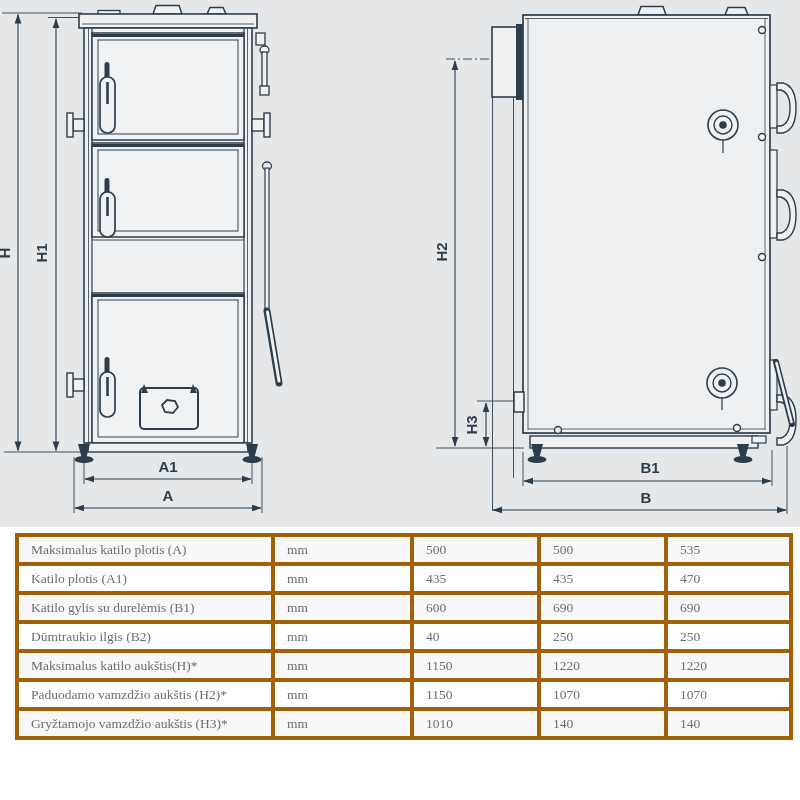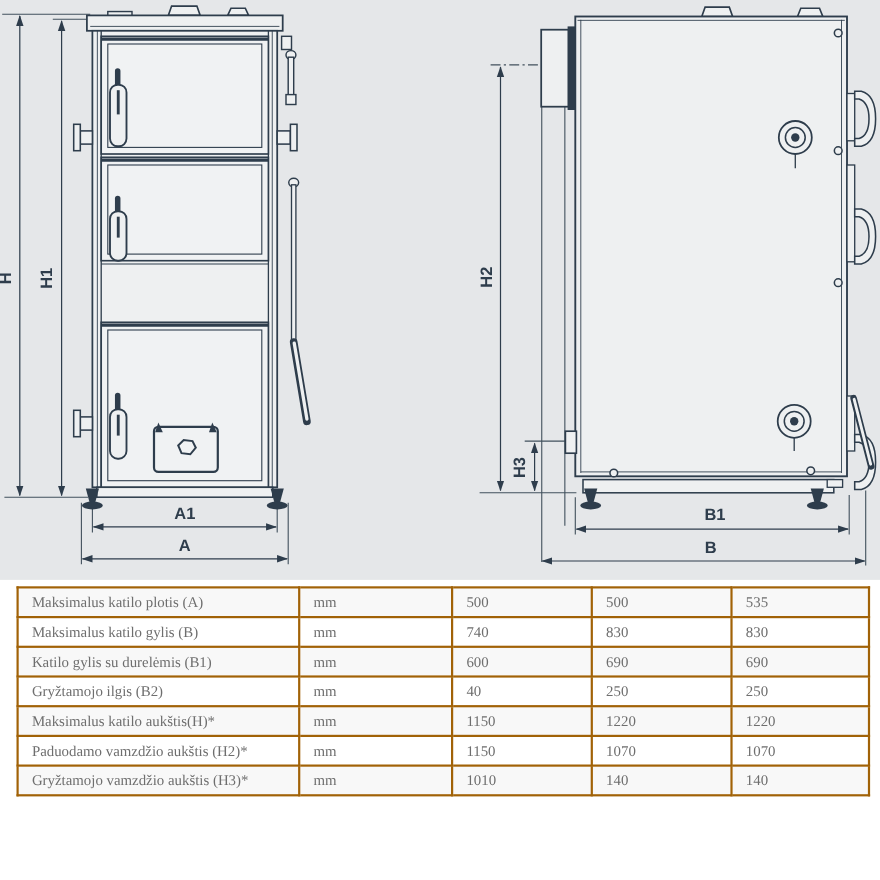--- a/index.html
+++ b/index.html
@@ -4,21 +4,21 @@
 <style>
   html,body{margin:0;padding:0;background:#ffffff;}
   body{width:800px;height:800px;overflow:hidden;position:relative;
        font-family:"Liberation Sans",sans-serif;}
   .drawing{position:absolute;left:0;top:0;width:800px;height:527px;background:#e5e7e9;}
   .drawing svg{display:block;}
   .dim-label{font-family:"Liberation Sans",sans-serif;font-weight:bold;font-size:15px;fill:#2e3d4c;}
   .spec-wrap{position:absolute;left:15px;top:533px;width:774px;}
   table.spec{border-collapse:collapse;width:774px;table-layout:fixed;
              font-family:"Liberation Serif",serif;font-size:13.5px;color:#6e6e6e;}
-  table.spec td{border:2px solid #a16207;padding:0 12px;height:25px;line-height:25px;
+  table.spec td{border:4px solid #a16207;padding:0 12px;height:25px;line-height:25px;
                 overflow:hidden;white-space:nowrap;background:#ffffff;}
   table.spec tr:nth-child(odd) td{background:#f8f8f8;}
   .col-label{width:256px;}
   .col-unit{width:139px;}
   .col-v1{width:127px;}
   .col-v2{width:127px;}
   .col-v3{width:125px;}
 </style>
 </head>
 <body>
@@ -258,35 +258,35 @@
     </colgroup>
     <tbody>
       <tr>
         <td>Maksimalus katilo plotis (A)</td>
         <td>mm</td>
         <td>500</td>
         <td>500</td>
         <td>535</td>
       </tr>
       <tr>
-        <td>Maksimalus katilo gylis (B)</td>
-        <td>mm</td>
-        <td>740</td>
-        <td>830</td>
-        <td>830</td>
+        <td>Katilo plotis (A1)</td>
+        <td>mm</td>
+        <td>435</td>
+        <td>435</td>
+        <td>470</td>
       </tr>
       <tr>
         <td>Katilo gylis su durelėmis (B1)</td>
         <td>mm</td>
         <td>600</td>
         <td>690</td>
         <td>690</td>
       </tr>
       <tr>
-        <td>Gryžtamojo ilgis (B2)</td>
+        <td>Dūmtraukio ilgis (B2)</td>
         <td>mm</td>
         <td>40</td>
         <td>250</td>
         <td>250</td>
       </tr>
       <tr>
         <td>Maksimalus katilo aukštis(H)*</td>
         <td>mm</td>
         <td>1150</td>
         <td>1220</td>

